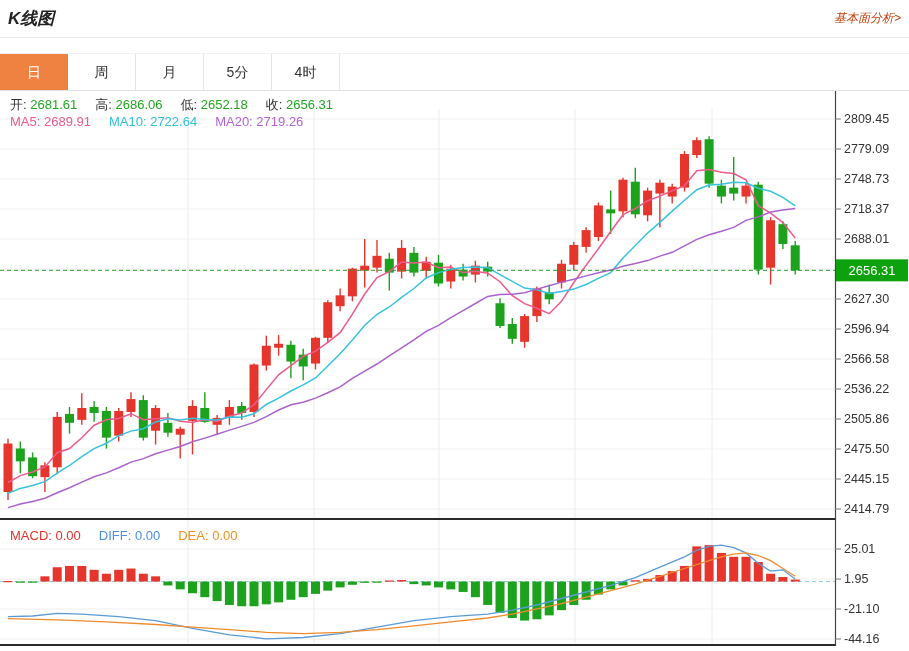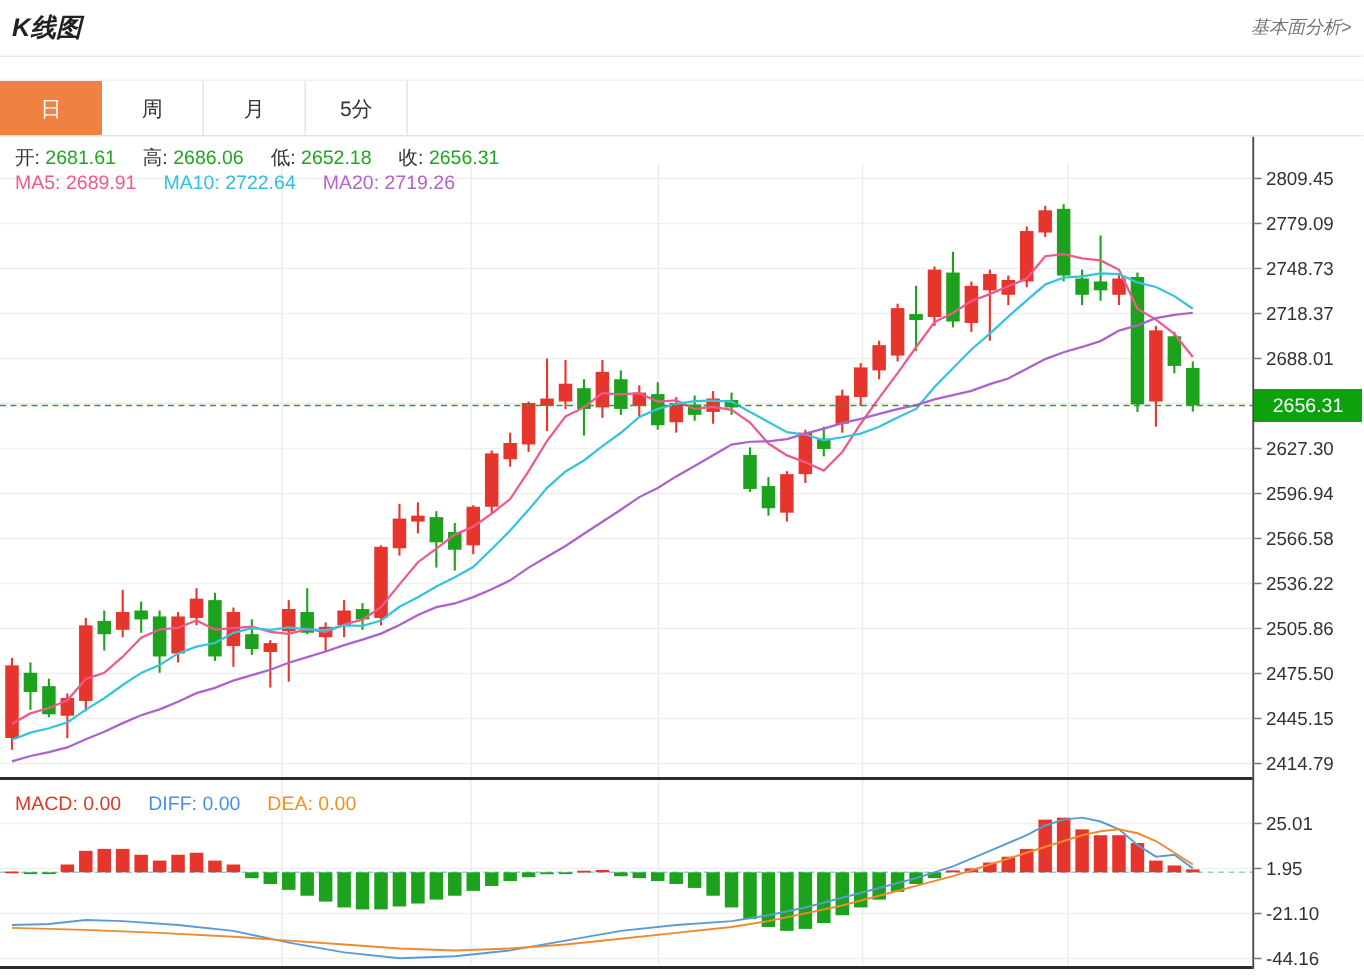--- a/index.html
+++ b/index.html
@@ -1,21 +1,21 @@
 <!DOCTYPE html>
 <html><head>
 <meta charset="utf-8">
 <style>
   html,body{margin:0;padding:0;background:#fff;}
   body{width:909px;height:651px;overflow:hidden;
        font-family:"Liberation Sans","DejaVu Sans",sans-serif;color:#333;}
   .header{height:37px;display:flex;justify-content:space-between;align-items:center;
           padding:0 8px;border-bottom:1px solid #e8e8e8;font-style:italic;}
   .page-title{font-size:17px;font-weight:bold;color:#222;}
-  .fund-link{font-size:12px;color:#737373;text-decoration:none;cursor:pointer;}
+  .fund-link{font-size:12px;color:#c2410c;text-decoration:none;cursor:pointer;}
   .tabbar{margin-top:15px;display:flex;height:36px;border-top:1px solid #f0f0f0;
           border-bottom:1px solid #e2e2e2;}
   .tab{width:68px;text-align:center;line-height:36px;font-size:14px;color:#333;
        background:#fff;border-right:1px solid #e4e4e4;cursor:pointer;box-sizing:border-box;}
   .tab:first-child{border-left:1px solid #e4e4e4;}
   .tab.active{background:#ef8240;color:#fff;border-color:#ef8240;}
   .chart{position:relative;width:909px;height:561px;}
   #chart-svg{position:absolute;left:0;top:0;}
   .overlay{position:absolute;left:10px;font-size:13px;white-space:nowrap;pointer-events:none;}
   .overlay span{margin-right:18px;}
@@ -29,20 +29,21 @@
 <div class="header">
   <div class="page-title">K线图</div>
   <a class="fund-link">基本面分析&gt;</a>
 </div>
 
 <div class="tabbar" id="tabbar">
     <div class="tab active">日</div>
     <div class="tab">周</div>
     <div class="tab">月</div>
     <div class="tab">5分</div>
+    <div class="tab">4时</div>
   </div>
 
 <div class="chart" id="chart">
   <svg id="chart-svg" width="909" height="561" viewBox="0 0 909 561">
       <g>
         <line x1="0" y1="28" x2="835" y2="28" stroke="#efefef" stroke-width="1"></line>
         <line x1="0" y1="58" x2="835" y2="58" stroke="#efefef" stroke-width="1"></line>
         <line x1="0" y1="88" x2="835" y2="88" stroke="#efefef" stroke-width="1"></line>
         <line x1="0" y1="118" x2="835" y2="118" stroke="#efefef" stroke-width="1"></line>
         <line x1="0" y1="148" x2="835" y2="148" stroke="#efefef" stroke-width="1"></line>

